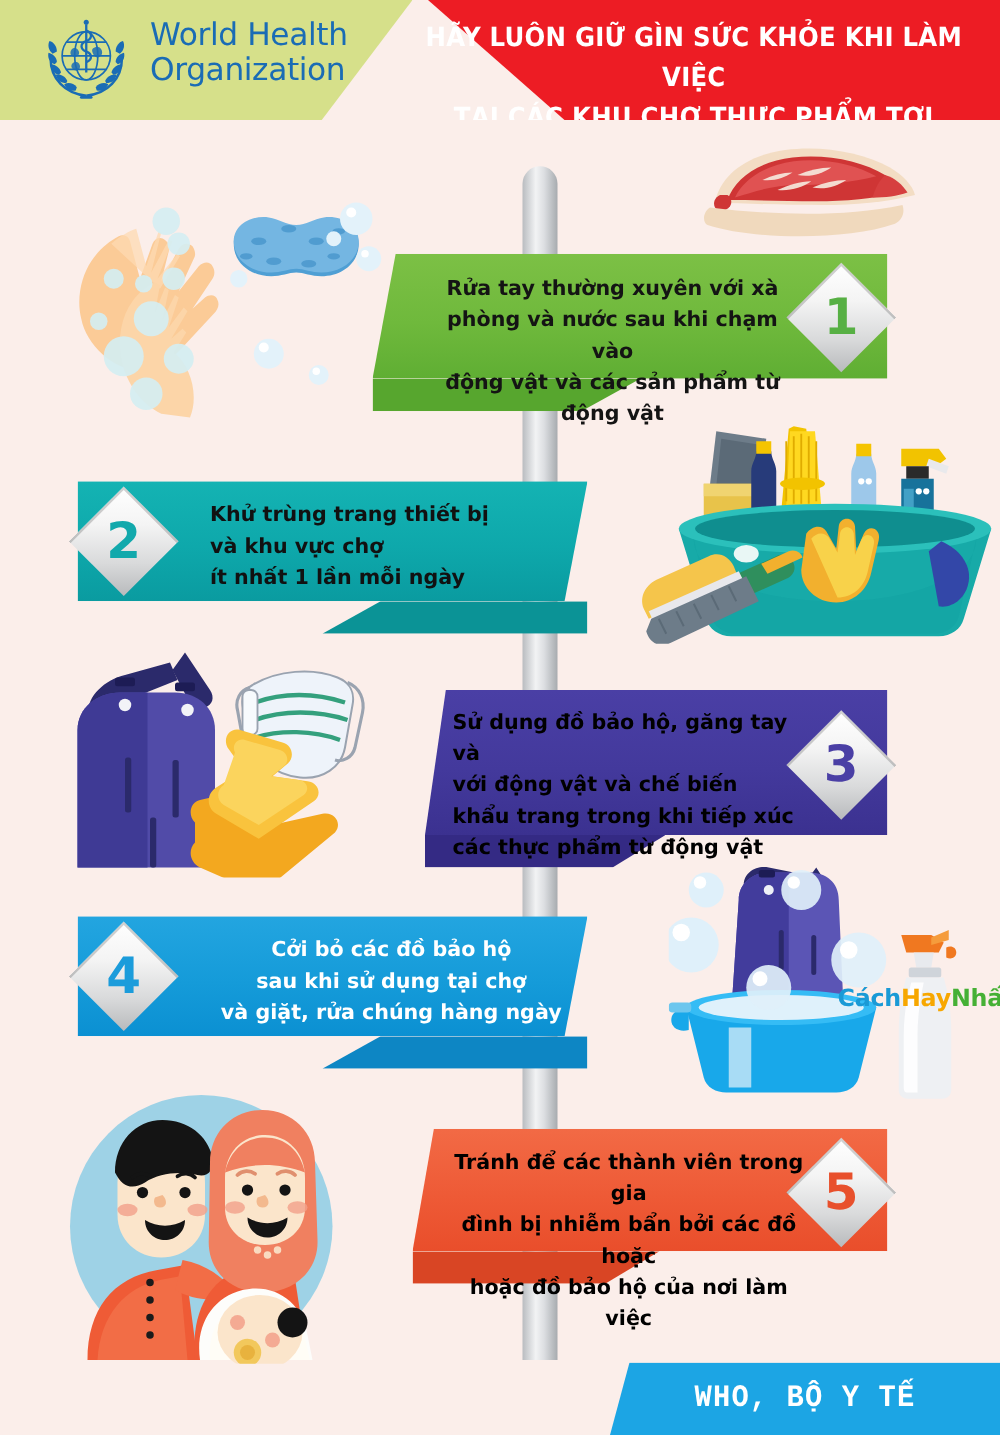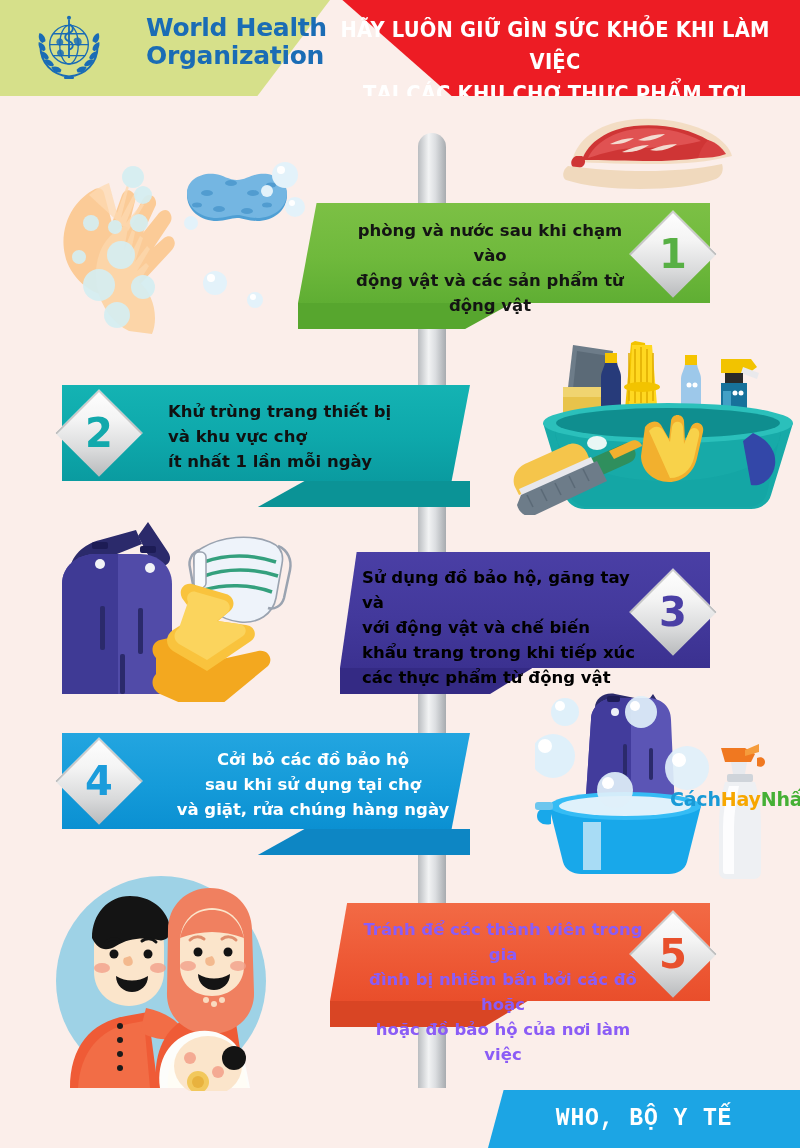--- a/index.html
+++ b/index.html
@@ -12,22 +12,22 @@
   }
   .poster{position:absolute;inset:0;background:#fbeeea;overflow:hidden;}
 
   
   .header{position:absolute;left:0;top:0;width:800px;height:96px;overflow:hidden;}
   .header-green{position:absolute;left:0;top:0;width:330px;height:96px;background:#d6e08a;
      clip-path:polygon(0 0,100% 0,78% 100%,0 100%);}
   .header-red{position:absolute;left:280px;top:0;width:520px;height:96px;background:#ed1c24;
      clip-path:polygon(12% 0,100% 0,100% 100%,33% 100%);}
   .who-logo{position:absolute;left:26px;top:6px;width:86px;height:84px;}
-  .who-text{position:absolute;left:120px;top:14px;color:#1a6cb5;font-weight:bold;
-     font-size:25px;line-height:28px;letter-spacing:-0.3px;margin-left:26px;}
+  .who-text{position:absolute;left:120px;top:14px;color:#1a6cb5;font-weight:normal;
+     font-size:25px;line-height:28px;letter-spacing:-0.3px;}
   .who-text .l2{display:block;}
   .header-title{position:absolute;left:320px;top:14px;width:470px;color:#ffffff;
      text-align:center;font-weight:bold;font-size:21px;line-height:32px;
      letter-spacing:0.2px;transform:scaleX(0.93);transform-origin:center;}
 
   
   .pole{position:absolute;left:418px;top:133px;width:28px;height:955px;border-radius:14px 14px 0 0;
      background:linear-gradient(90deg,#b9bcc0 0%,#f2f3f4 38%,#dcdee1 62%,#a7abaf 100%);}
 
   
@@ -79,21 +79,21 @@
   #b4 .plate{background:linear-gradient(180deg,#23a5e0 0%,#159bd9 55%,#0b90d2 100%);}
   #b4 .fold{background:#0d86c4;}
   #b4 .text{left:106px;top:14px;width:290px;color:#ffffff;text-align:center;}
   #b4 .diamond-wrap{left:2px;top:13px;width:70px;height:70px;}
   #b4 .diamond-num{color:#1b9cdb;}
 
   
   #b5{left:330px;top:903px;width:380px;height:98px;}
   #b5 .plate{background:linear-gradient(180deg,#f26a45 0%,#ee5a36 55%,#e94e2b 100%);}
   #b5 .fold{background:#d94524;}
-  #b5 .text{left:28px;top:14px;width:290px;color:#8b5cf6;text-align:center;}
+  #b5 .text{left:28px;top:14px;width:290px;color:#000000;text-align:center;}
   #b5 .diamond-wrap{right:2px;top:16px;width:70px;height:70px;}
   #b5 .diamond-num{color:#e8502c;}
 
   
   .footer{position:absolute;left:488px;top:1090px;width:312px;height:58px;background:#1ca5e4;
      clip-path:polygon(5% 0,100% 0,100% 100%,0 100%);font-family:Liberation Mono, monospace;}
   .footer-text{position:absolute;left:0;top:14px;width:312px;text-align:center;color:#ffffff;
      font-weight:bold;font-size:25px;letter-spacing:1px;transform:scaleX(0.92);}
 
   
@@ -438,20 +438,21 @@
   </svg>
 
   <div class="watermark">
     <span class="wm-a">Cách</span><span class="wm-b">Hay</span><span class="wm-c">Nhất</span><span class="wm-d">.com</span>
   </div>
 
   <div class="banner b-right" id="b1">
     <div class="fold"></div>
     <div class="plate"></div>
     <div class="text">
+      <div>Rửa tay thường xuyên với xà</div>
       <div>phòng và nước sau khi chạm vào</div>
       <div>động vật và các sản phẩm từ động vật</div>
     </div>
     <div class="diamond-wrap">
       <div class="diamond"></div>
       <div class="diamond-num">1</div>
     </div>
   </div>
 
   <div class="banner b-left" id="b2">

